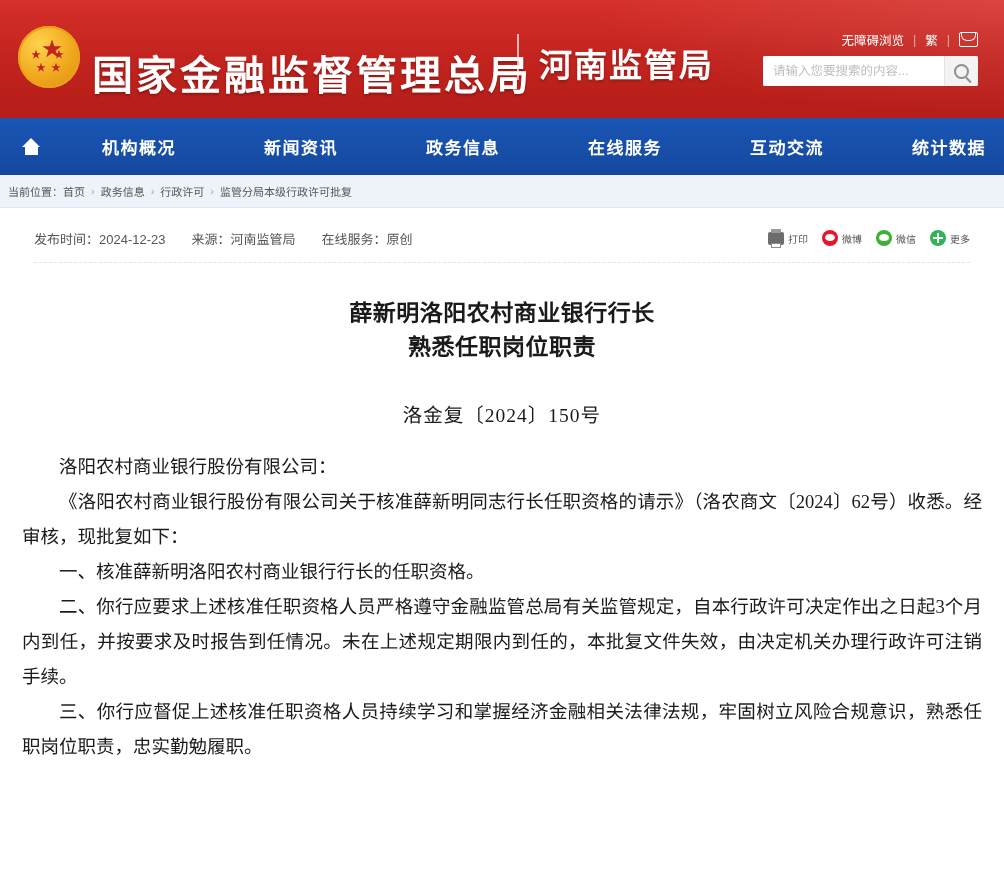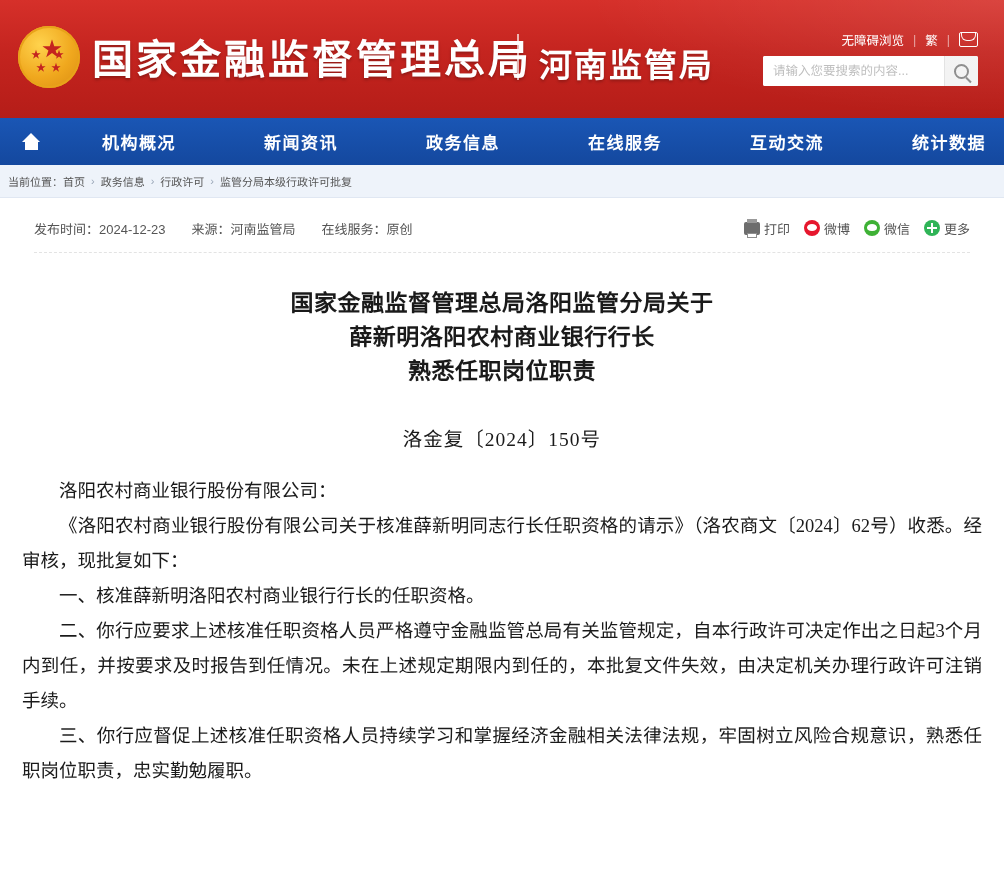--- a/index.html
+++ b/index.html
@@ -55,21 +55,21 @@
     line-height: 1;
   }
   .emblem .s0 { left: 24px; top: 13px; font-size: 20px; }
   .emblem .s1 { left: 13px; top: 24px; font-size: 10px; }
   .emblem .s2 { left: 36px; top: 24px; font-size: 10px; }
   .emblem .s3 { left: 18px; top: 37px; font-size: 10px; }
   .emblem .s4 { left: 33px; top: 37px; font-size: 10px; }
   .site-title {
     position: absolute;
     left: 92px;
-    top: 26px;
+    top: 42px;
     font-family: "Liberation Serif", serif;
     font-weight: bold;
     font-size: 41px;
     letter-spacing: 3px;
     color: #ffffff;
     text-shadow: 0 2px 3px rgba(0,0,0,0.25);
   }
   .title-divider {
     position: absolute;
     left: 517px;
@@ -160,21 +160,21 @@
     content: "";
     position: absolute;
     right: -5px; bottom: -4px;
     width: 7px; height: 2px;
     background: #8a8a8a;
     transform: rotate(45deg);
   }
 
   
   .nav {
-    height: 47px;
+    height: 57px;
     background: linear-gradient(180deg, #1a56b5 0%, #14489e 100%);
     display: flex;
     align-items: center;
     padding-left: 22px;
     color: #fff;
     gap: 11px;
   }
   .nav .home {
     width: 46px;
     display: flex;
@@ -246,21 +246,21 @@
     font-size: 13px;
     color: #555;
     padding-top: 6px;
   }
   .meta-row .meta-item { margin-right: 26px; white-space: nowrap; }
   .meta-row .spacer { flex: 1; }
   .share-group {
     display: flex;
     align-items: center;
     gap: 14px;
-    font-size: 13px;
+    font-size: 10px;
     color: #555;
   }
   .share-item {
     display: flex;
     align-items: center;
     gap: 4px;
     cursor: pointer;
   }
   .ico {
     width: 16px; height: 16px;
@@ -449,21 +449,20 @@
           <span>微信</span>
         </span>
         <span class="share-item">
           <span class="ico ico-more"></span>
           <span>更多</span>
         </span>
       </span>
     </div>
 
     <div class="doc-title">
-      <div>国家金融监督管理总局洛阳监管分局关于</div>
       <div>薛新明洛阳农村商业银行行长</div>
       <div>熟悉任职岗位职责</div>
     </div>
 
     <div class="doc-number">洛金复〔2024〕150号</div>
 
     <div class="doc-body">
       <p class="indent">洛阳农村商业银行股份有限公司：</p>
       <p class="indent">《洛阳农村商业银行股份有限公司关于核准薛新明同志行长任职资格的请示》（洛农商文〔2024〕62号）收悉。经审核，现批复如下：</p>
       <p class="indent">一、核准薛新明洛阳农村商业银行行长的任职资格。</p>

